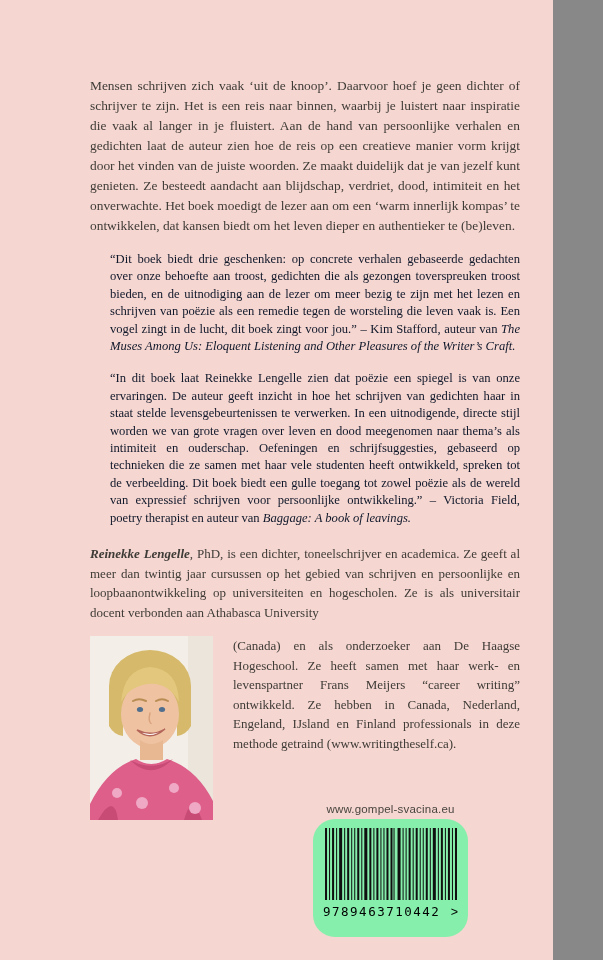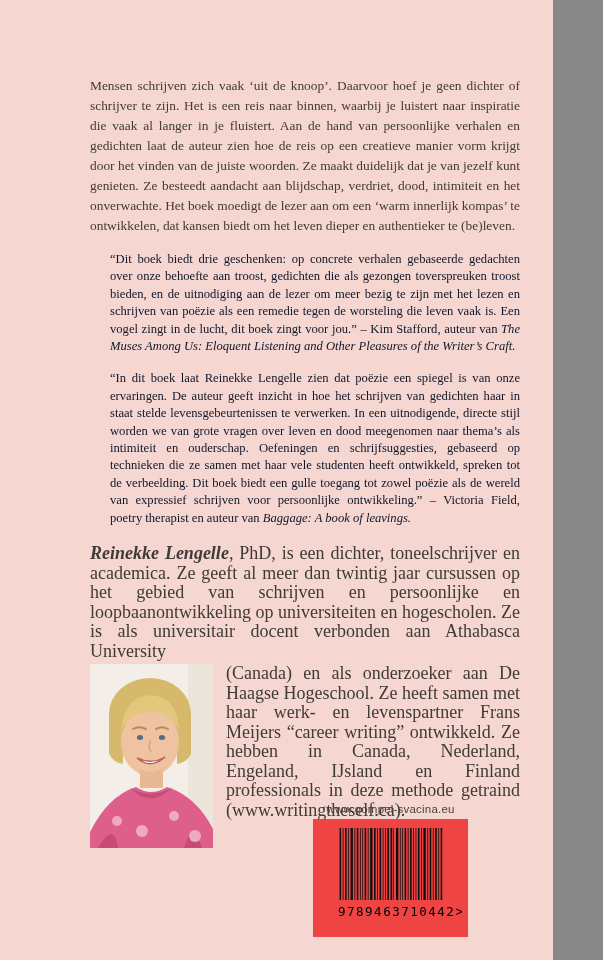--- a/index.html
+++ b/index.html
@@ -8,35 +8,36 @@
     background:#f5d6d0;color:#3f3b37;
     font-family:"Liberation Serif",serif;
   }
   .text-col{position:absolute;left:90px;top:76px;width:430px;}
   .intro{margin:0;font-size:13.4px;line-height:20px;text-align:justify;}
   .quote{
     margin:15px 0 0 20px;font-size:12.6px;line-height:17.4px;
     text-align:justify;color:#0f172a;
   }
   .quote .book-title{font-style:italic;}
-  .bio{margin-top:17px;font-size:18px;line-height:19.5px;font-family:Liberation Serif, serif;}
+  .bio{margin-top:17px;font-size:13px;line-height:19.5px;font-family:Liberation Serif, serif;}
   .bio-lead{margin:0;text-align:justify;}
   .author-name{font-weight:bold;font-style:italic;}
-  .bio-row{display:flex;gap:13px;margin-top:3px;align-items:flex-start;}
+  .bio-row{display:flex;gap:20px;margin-top:14px;align-items:flex-start;}
   .photo{margin:0;width:123px;height:184px;flex:0 0 auto;}
   .photo svg{display:block;width:100%;height:100%;}
   .bio-cont{margin:0;flex:1;text-align:justify;}
   .footer{position:absolute;right:85px;bottom:23px;width:155px;}
   .site{
     font-family:"Liberation Sans",sans-serif;font-size:11.5px;color:#49443f;
     text-align:center;margin-bottom:4px;letter-spacing:.2px;
   }
   .barcode{
-    background:#ef4444;box-sizing:border-box;height:118px;
-    padding:9px 25px 7px;
+    background:#86efac;box-sizing:border-box;height:118px;
+    padding:9px 10px 7px;
+    border-radius:22px;
   }
   .bars{display:block;width:100%;height:72px;}
   .digits-row{
     display:flex;justify-content:space-between;align-items:center;
     font-family:"DejaVu Sans Mono",monospace;font-size:12.5px;color:#000;
     margin-top:4px;
   }
   .digits-row .digits{letter-spacing:1.5px;}
   .digits-row .gt{font-family:"Liberation Sans",sans-serif;}
 </style>

